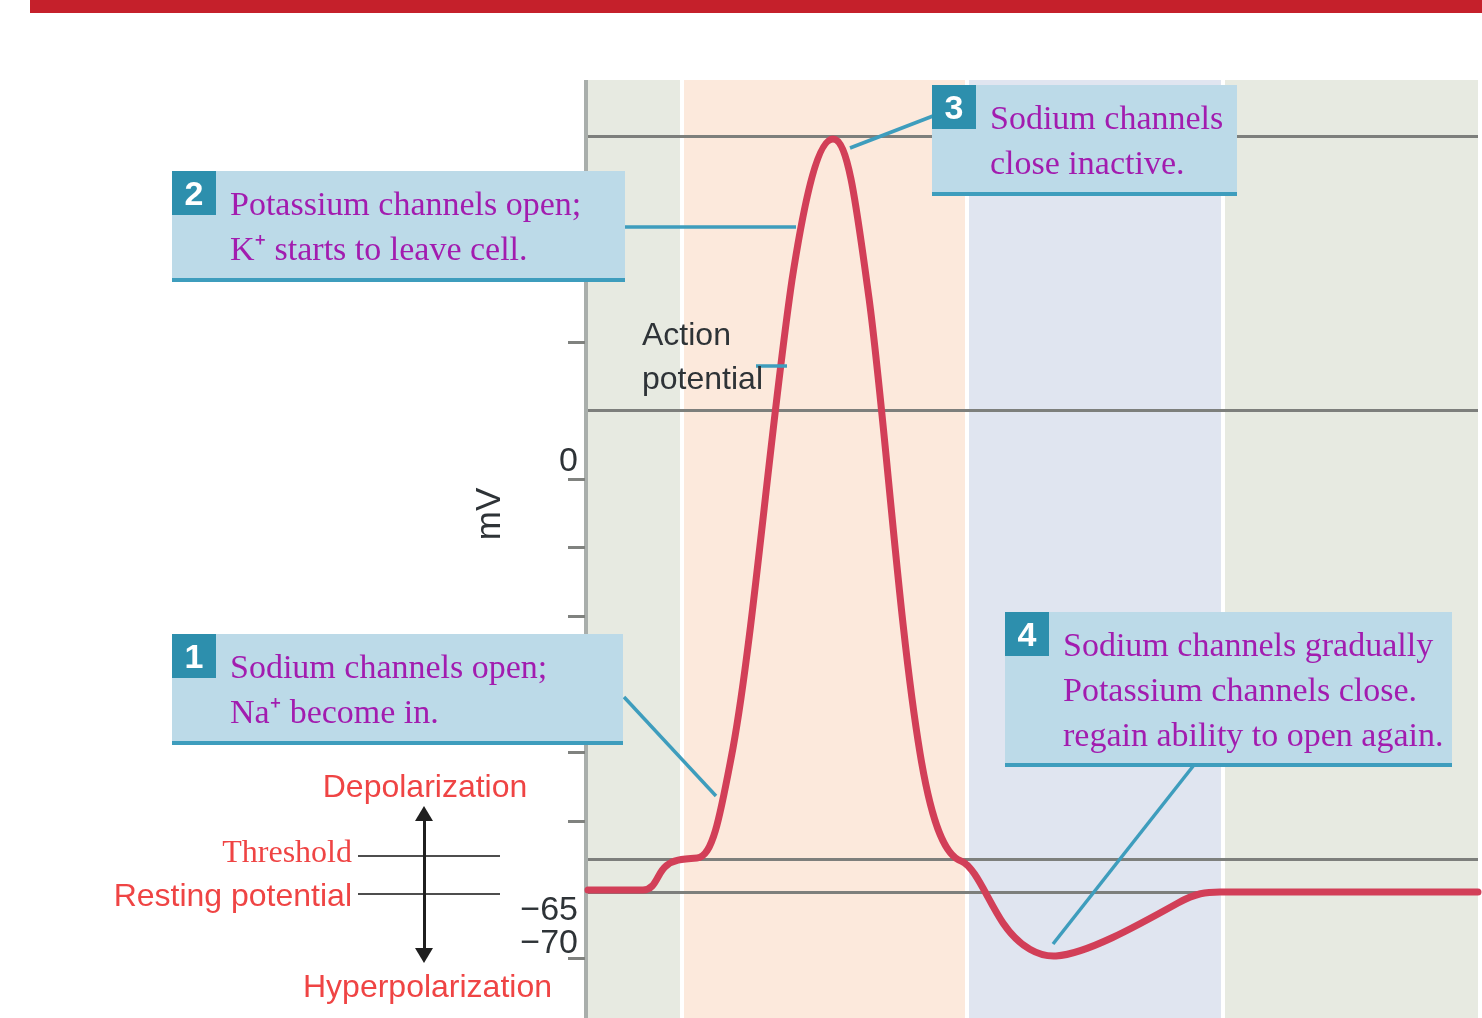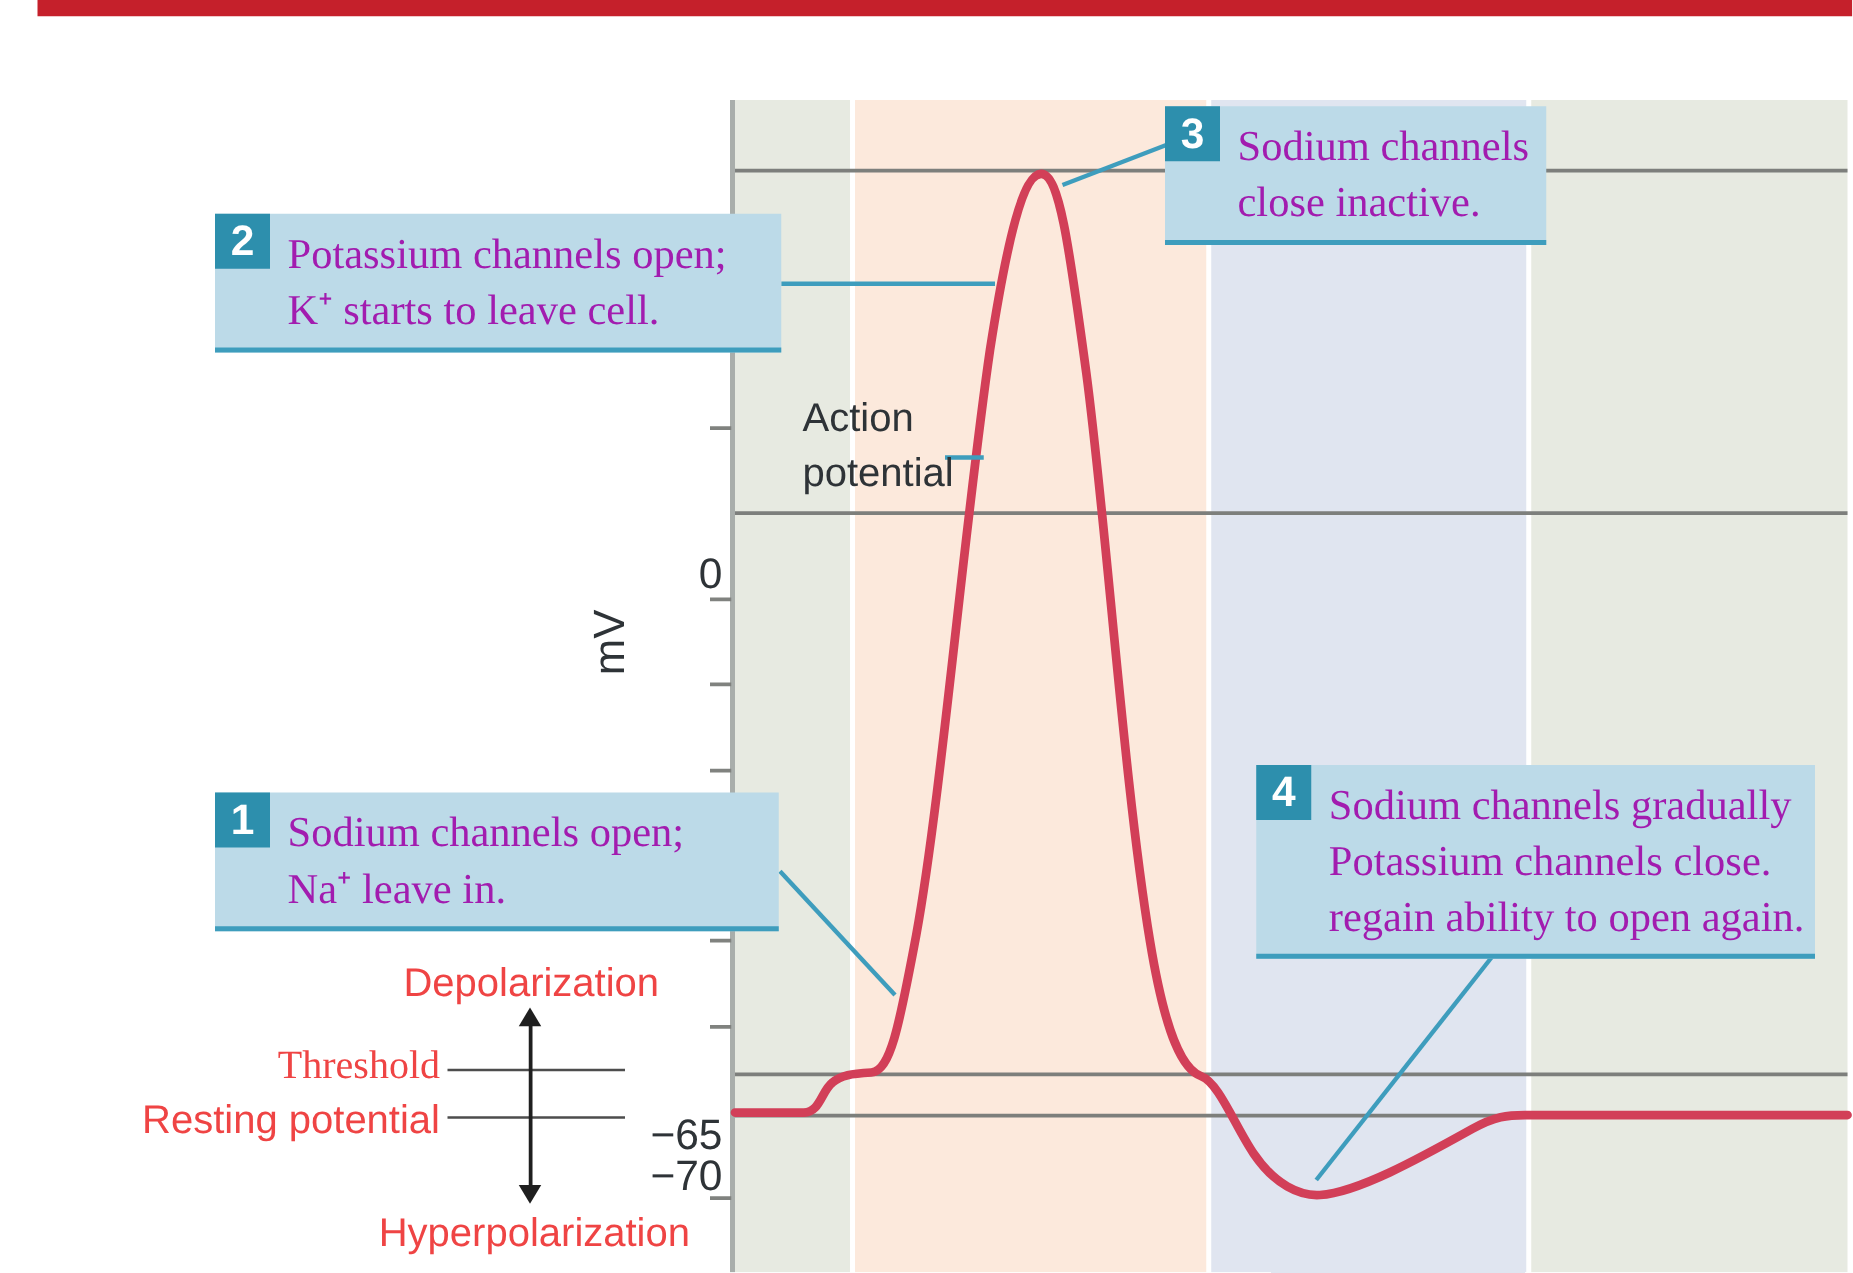--- a/index.html
+++ b/index.html
@@ -124,21 +124,21 @@
   <div class="abs lblline ll-rest"></div>
 
   <div class="abs varrow-shaft"></div>
   <div class="abs varrow-up"></div>
   <div class="abs varrow-down"></div>
 
   <div class="abs callout co1">
     <div class="badge">1</div>
     <div class="ctxt">
       <div>Sodium channels open;</div>
-      <div>Na⁺ leave in.</div>
+      <div>Na⁺ become in.</div>
     </div>
   </div>
 
   <div class="abs callout co2">
     <div class="badge">2</div>
     <div class="ctxt">
       <div>Potassium channels open;</div>
       <div>K⁺ starts to leave cell.</div>
     </div>
   </div>

